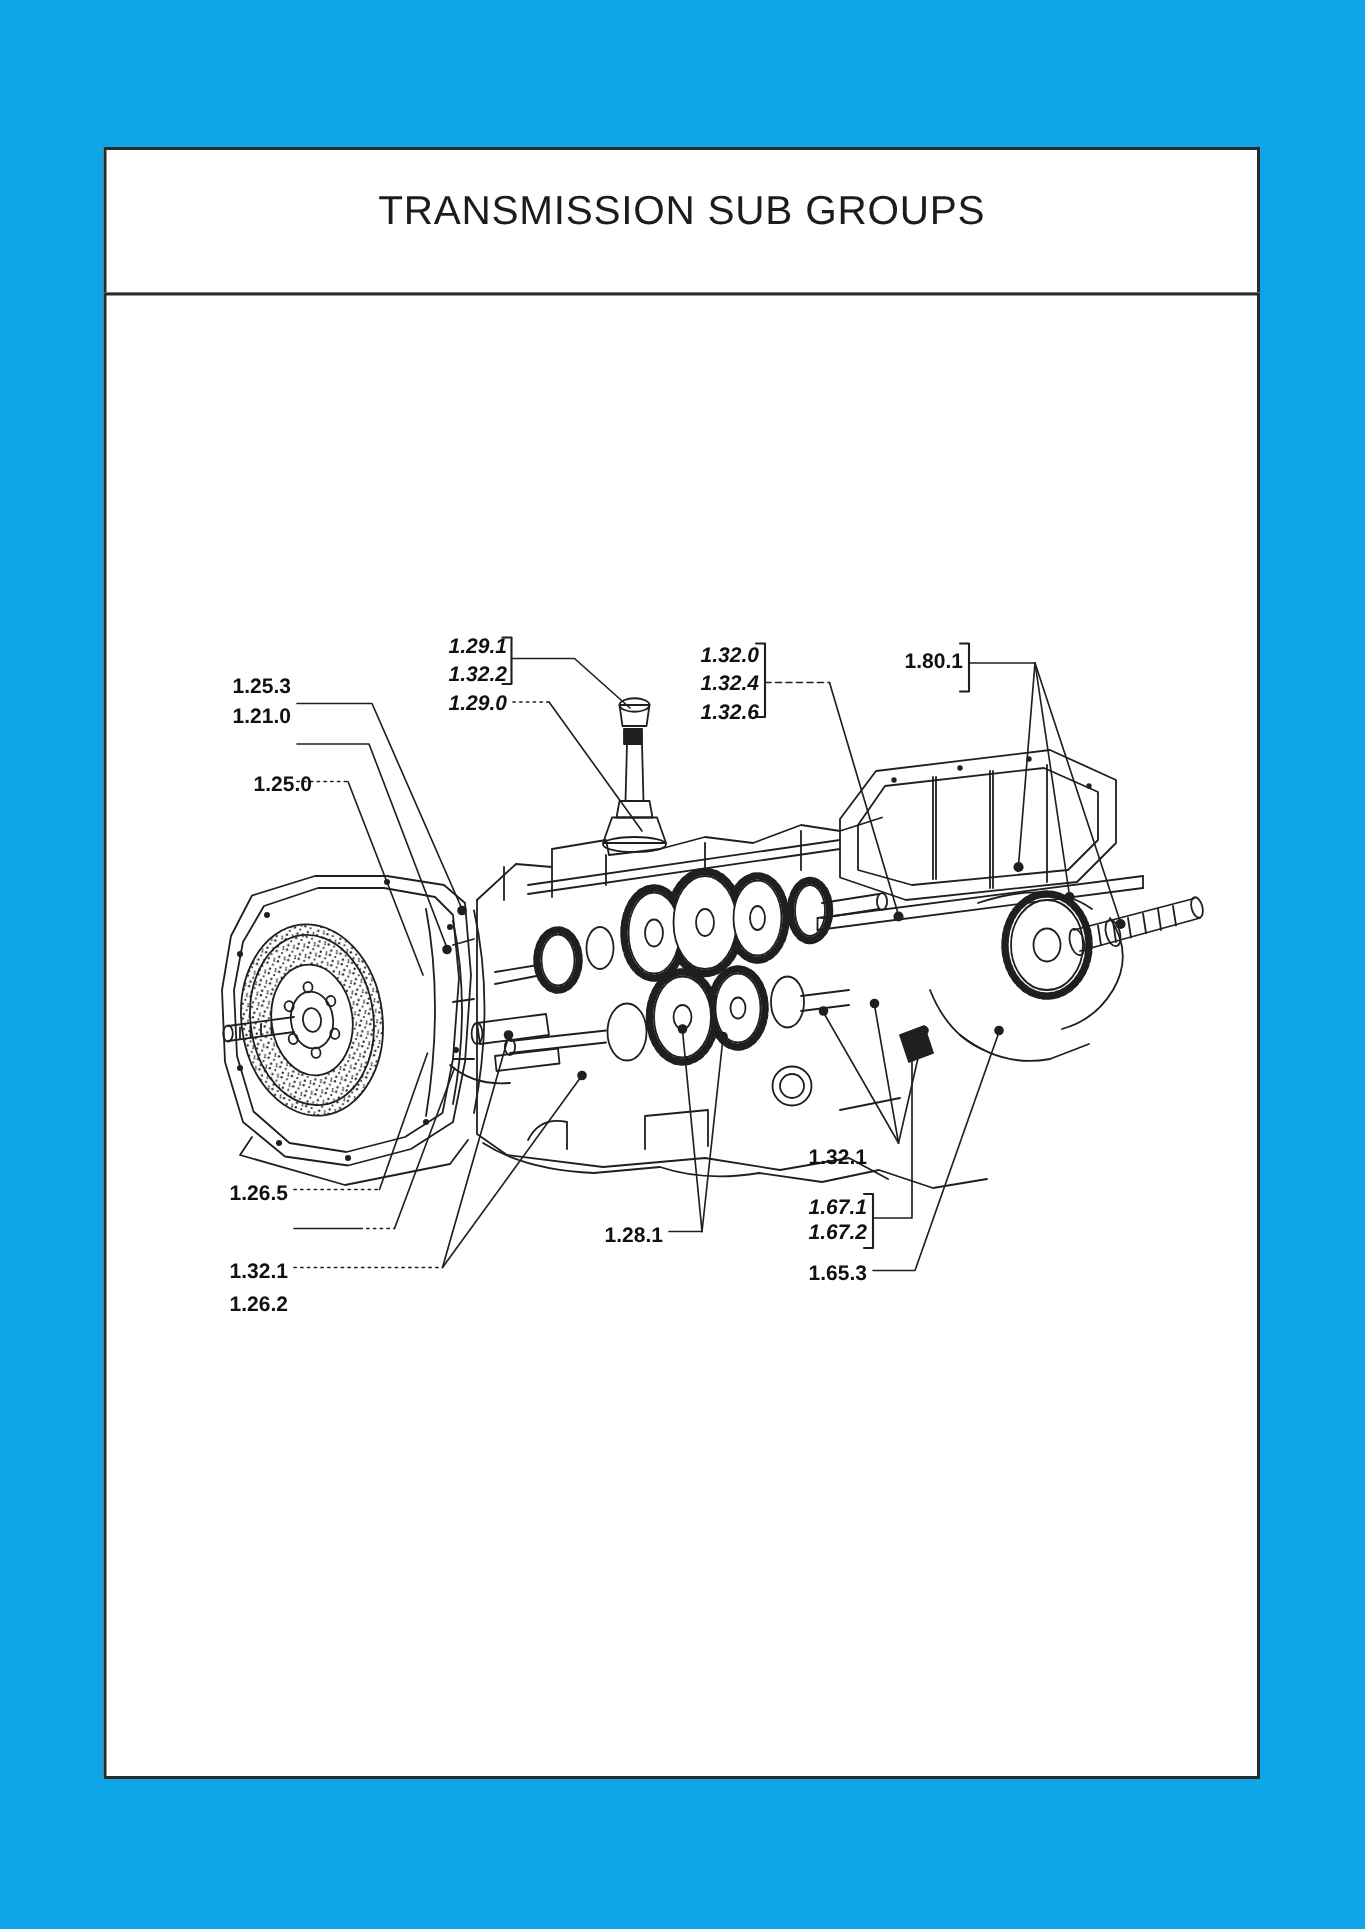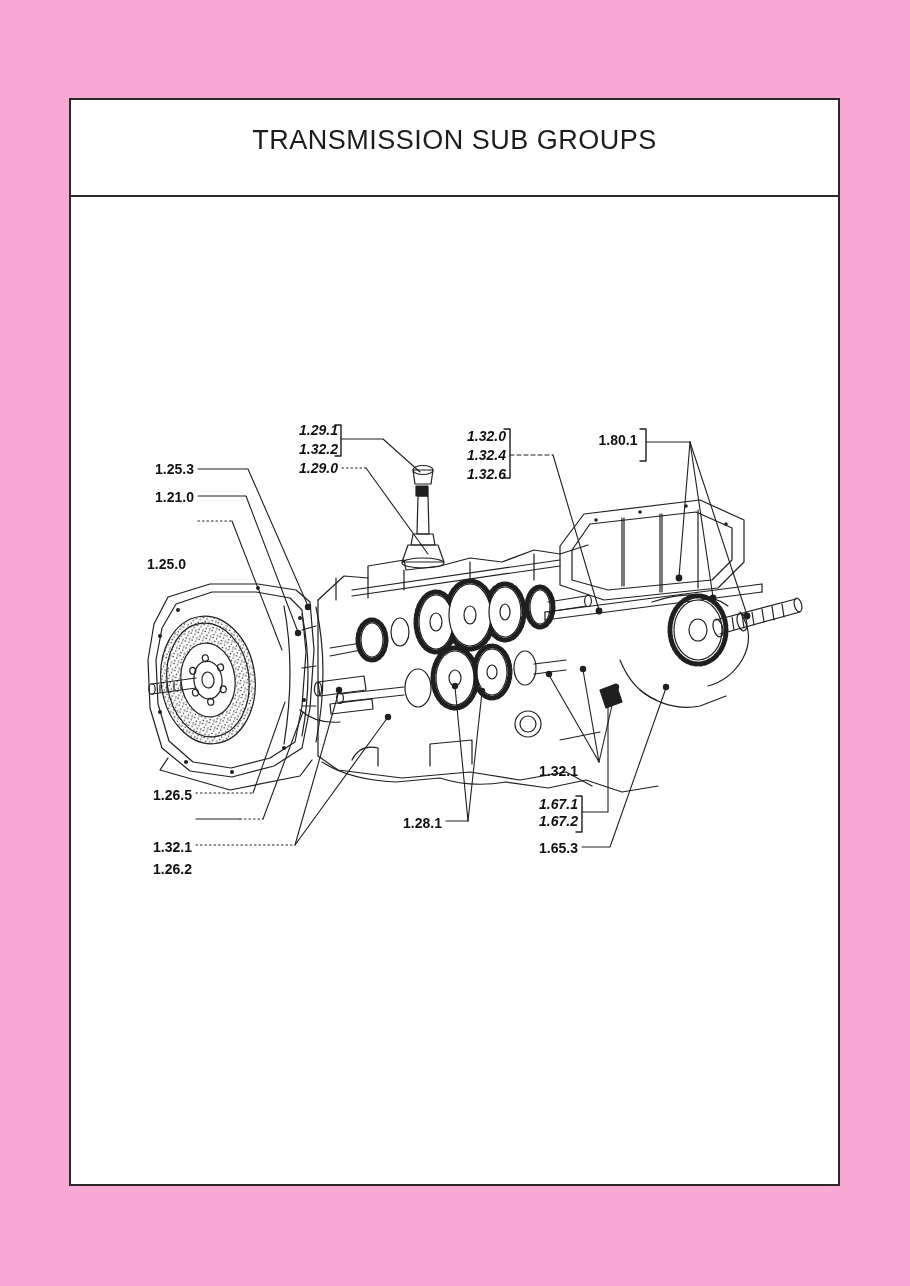--- a/index.html
+++ b/index.html
@@ -1,19 +1,19 @@
 <!DOCTYPE html>
 <html><head>
 <meta charset="utf-8">
 <style>
   html,body{margin:0;padding:0;background:#ffffff;}
   .page{
     position:relative;
     width:910px;height:1286px;
-    background:#f9a8d4;
+    background:#0ea5e9;
     font-family:"Liberation Sans", sans-serif;
     overflow:hidden;
   }
   .frame{
     position:absolute;
     border:2px solid #2a2a2a;
     background:#ffffff;
     box-sizing:border-box;
   }
   .header-box{ left:69px; top:98px; width:771px; height:99px; }
@@ -31,24 +31,24 @@
     width:48px;
     font-weight:bold; font-size:14px; line-height:19px;
     text-align:right; color:#111;
     white-space:nowrap;
   }
   .co span{ display:block; }
   .co.tight{ line-height:17px; }
   
   #co-lever   { left:290px; top:421px;font-style:italic; }
   #co-rails   { left:458px; top:427px;font-style:italic; }
-  #co-rear    { left:594px; top:431px;text-align:center; }
-  #co-l1      { left:146px; top:460px; }
-  #co-l2      { left:146px; top:488px; }
-  #co-l3      { left:138px; top:513px;margin-top:42px; }
+  #co-rear    { left:594px; top:431px; }
+  #co-l1      { left:146px; top:448px; }
+  #co-l2      { left:146px; top:468px; }
+  #co-l3      { left:160px; top:513px; }
   #co-b1      { left:144px; top:786px; }
   #co-b2      { left:144px; top:812px;margin-top:48px; }
   #co-b3      { left:144px; top:838px; }
   #co-gears   { left:394px; top:814px; }
   #co-sel     { left:530px; top:762px; }
   #co-hyd     { left:530px; top:796px;font-style:italic; }
   #co-pto     { left:530px; top:839px; }
 </style>
 </head>
 <body>

